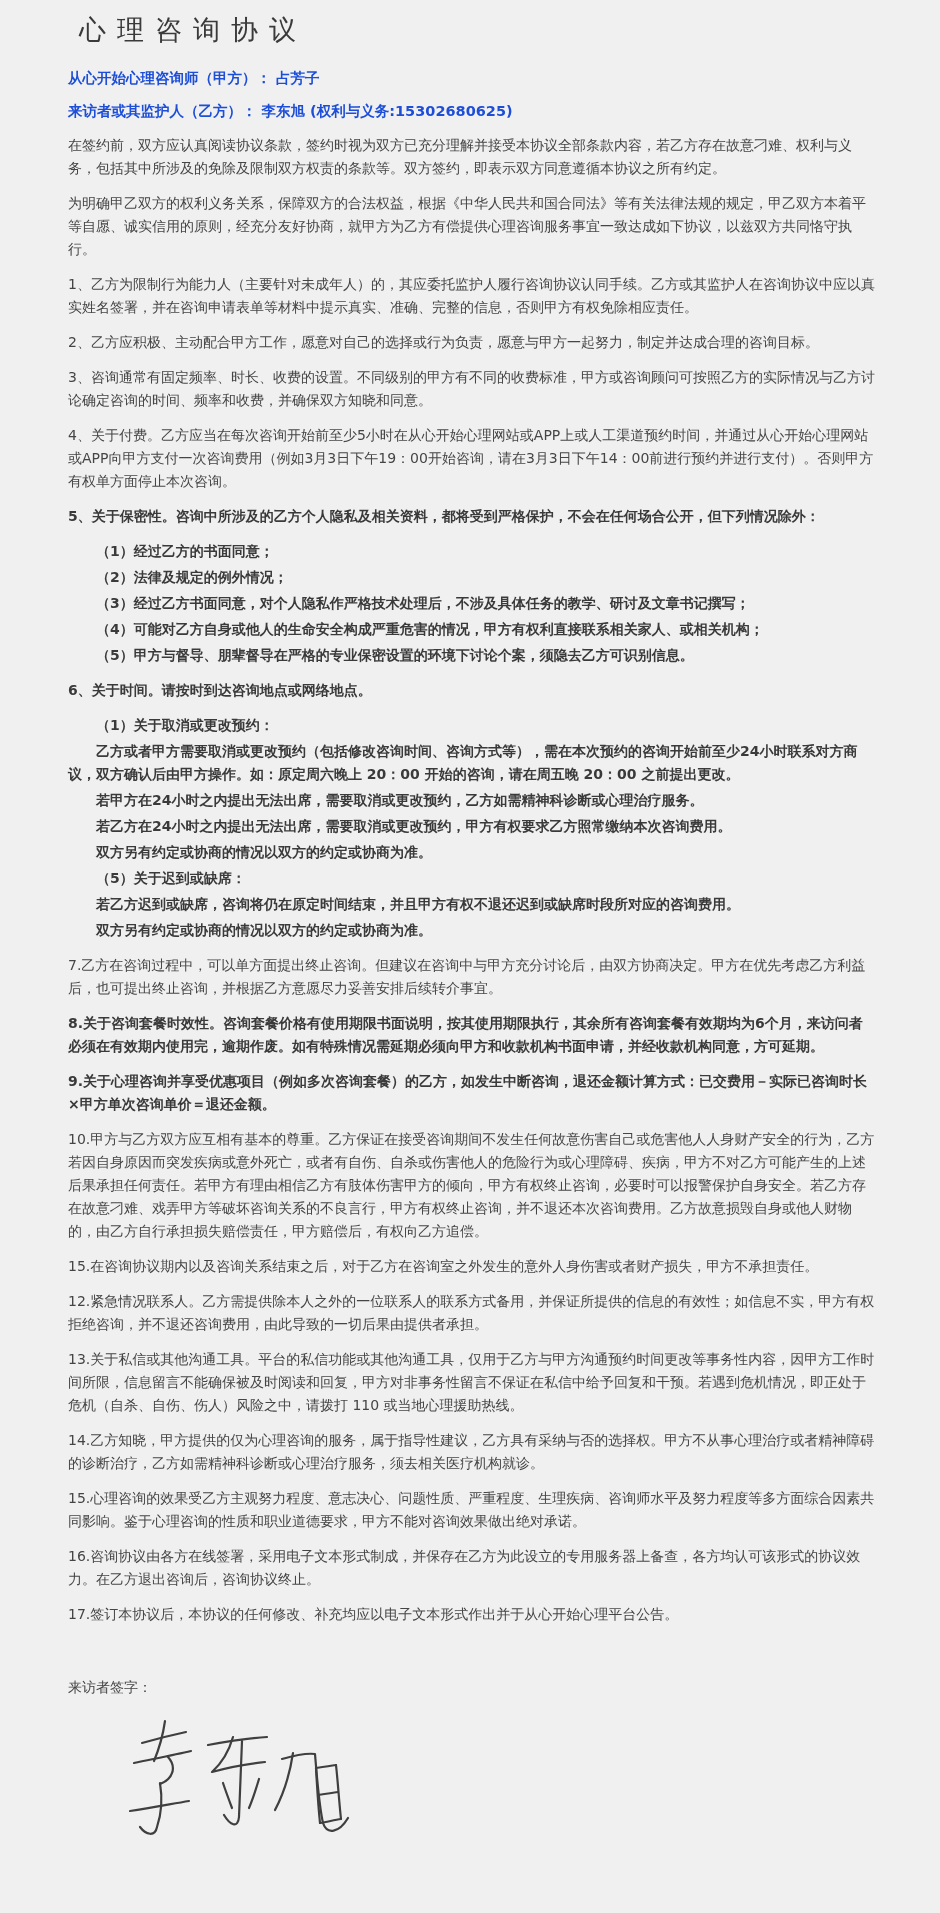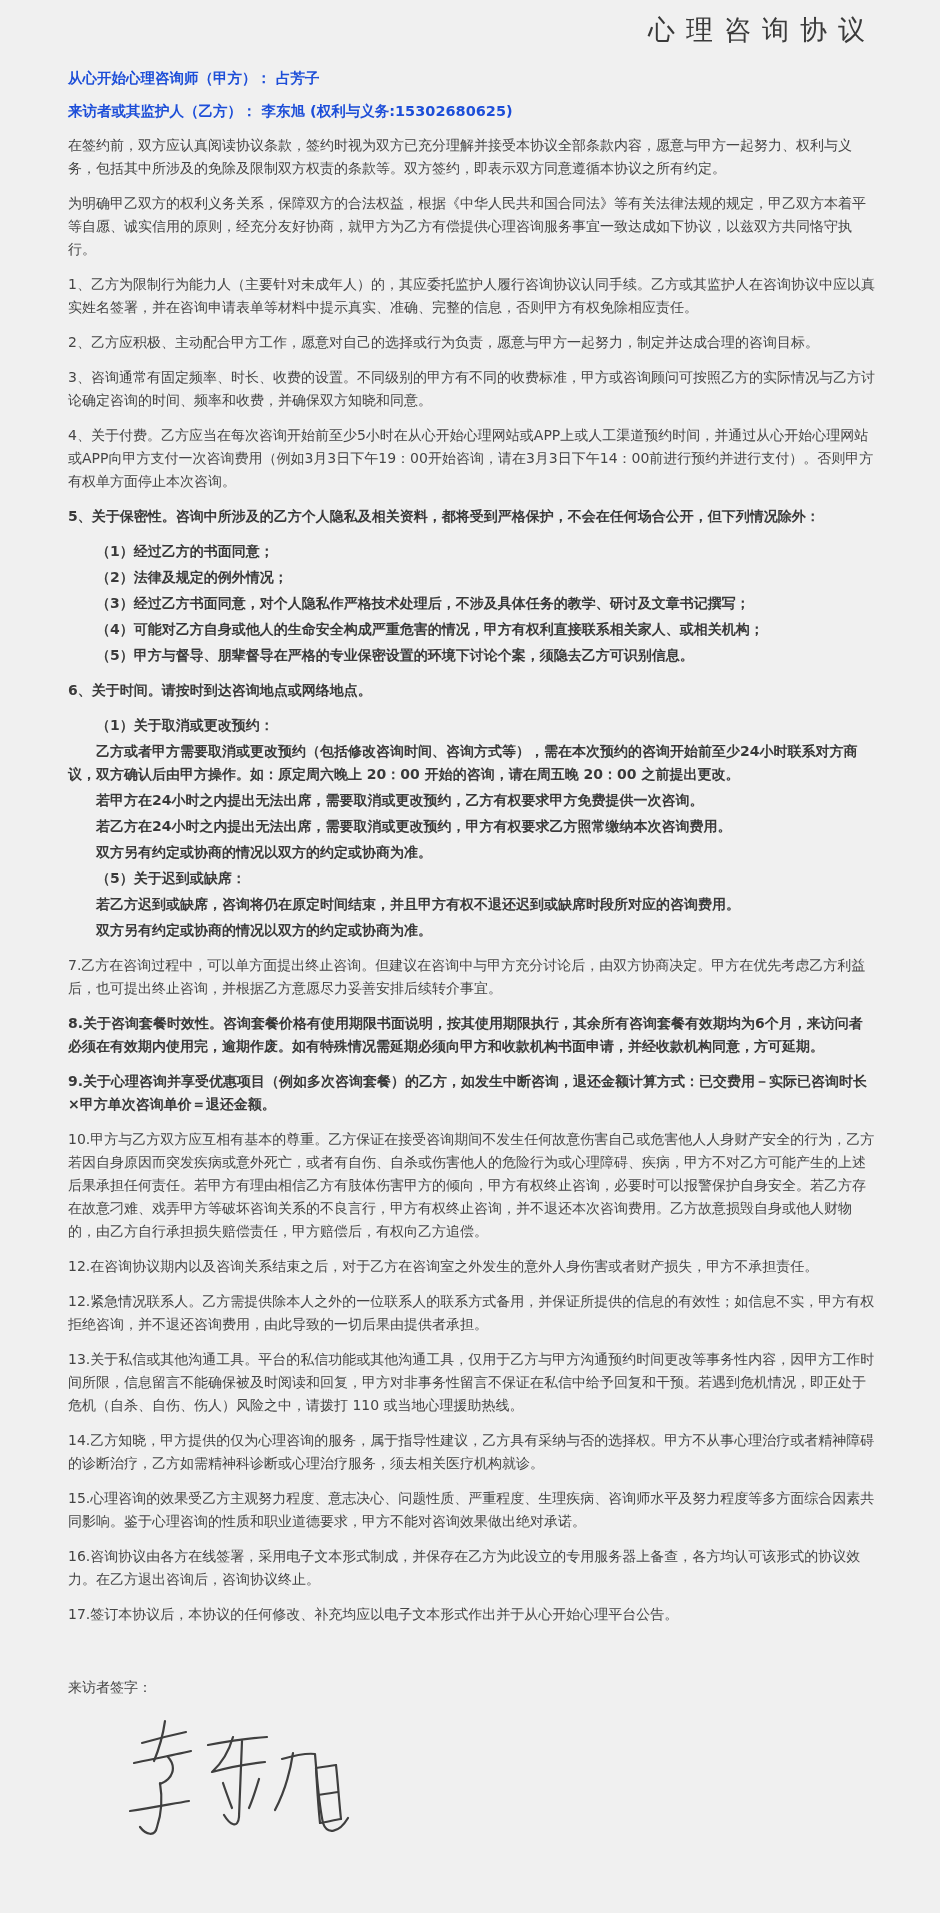--- a/index.html
+++ b/index.html
@@ -5,21 +5,21 @@
   html, body { margin: 0; padding: 0; }
   body {
     width: 940px; height: 1913px; overflow: hidden;
     background: #f0f0f0;
     font-family: "DejaVu Sans", "Liberation Sans", sans-serif;
     color: #454545;
   }
   .doc { padding: 4px 64px 0 68px; }
   .title {
     font-size: 27px; font-weight: 500; color: #3a3a3a;
-    text-align: right; letter-spacing: 11px; text-indent: 11px;
+    text-align: left; letter-spacing: 11px; text-indent: 11px;
     margin: 8px 0 20px 0;
   }
   .party {
     font-size: 14.5px; font-weight: bold; color: #1d4ed8;
     margin: 12px 0; line-height: 21px;
   }
   .para { font-size: 14px; line-height: 23px; margin: 12px 0; }
   .bold { font-weight: bold; color: #3a3a3a; }
   .sub  { margin: 3px 0; padding-left: 28px; }
   .ind  { margin: 3px 0; text-indent: 28px; }
@@ -30,50 +30,50 @@
 </head>
 <body>
 
 <div class="doc">
 
   <h1 class="title">心理咨询协议</h1>
 
   <p class="party">从心开始心理咨询师（甲方）： 占芳子</p>
   <p class="party">来访者或其监护人（乙方）： 李东旭 (权利与义务:15302680625)</p>
 
-  <p class="para">在签约前，双方应认真阅读协议条款，签约时视为双方已充分理解并接受本协议全部条款内容，愿意与甲方一起努力、权利与义务，包括其中所涉及的免除及限制双方权责的条款等。双方签约，即表示双方同意遵循本协议之所有约定。</p>
+  <p class="para">在签约前，双方应认真阅读协议条款，签约时视为双方已充分理解并接受本协议全部条款内容，若乙方存在故意刁难、权利与义务，包括其中所涉及的免除及限制双方权责的条款等。双方签约，即表示双方同意遵循本协议之所有约定。</p>
   <p class="para">为明确甲乙双方的权利义务关系，保障双方的合法权益，根据《中华人民共和国合同法》等有关法律法规的规定，甲乙双方本着平等自愿、诚实信用的原则，经充分友好协商，就甲方为乙方有偿提供心理咨询服务事宜一致达成如下协议，以兹双方共同恪守执行。</p>
 
   <p class="para">1、乙方为限制行为能力人（主要针对未成年人）的，其应委托监护人履行咨询协议认同手续。乙方或其监护人在咨询协议中应以真实姓名签署，并在咨询申请表单等材料中提示真实、准确、完整的信息，否则甲方有权免除相应责任。</p>
   <p class="para">2、乙方应积极、主动配合甲方工作，愿意对自己的选择或行为负责，愿意与甲方一起努力，制定并达成合理的咨询目标。</p>
   <p class="para">3、咨询通常有固定频率、时长、收费的设置。不同级别的甲方有不同的收费标准，甲方或咨询顾问可按照乙方的实际情况与乙方讨论确定咨询的时间、频率和收费，并确保双方知晓和同意。</p>
   <p class="para">4、关于付费。乙方应当在每次咨询开始前至少5小时在从心开始心理网站或APP上或人工渠道预约时间，并通过从心开始心理网站或APP向甲方支付一次咨询费用（例如3月3日下午19：00开始咨询，请在3月3日下午14：00前进行预约并进行支付）。否则甲方有权单方面停止本次咨询。</p>
 
   <p class="para bold">5、关于保密性。咨询中所涉及的乙方个人隐私及相关资料，都将受到严格保护，不会在任何场合公开，但下列情况除外：</p>
   <p class="para bold sub">（1）经过乙方的书面同意；</p>
   <p class="para bold sub">（2）法律及规定的例外情况；</p>
   <p class="para bold sub">（3）经过乙方书面同意，对个人隐私作严格技术处理后，不涉及具体任务的教学、研讨及文章书记撰写；</p>
   <p class="para bold sub">（4）可能对乙方自身或他人的生命安全构成严重危害的情况，甲方有权利直接联系相关家人、或相关机构；</p>
   <p class="para bold sub">（5）甲方与督导、朋辈督导在严格的专业保密设置的环境下讨论个案，须隐去乙方可识别信息。</p>
 
   <p class="para bold">6、关于时间。请按时到达咨询地点或网络地点。</p>
   <p class="para bold sub">（1）关于取消或更改预约：</p>
   <p class="para bold ind">乙方或者甲方需要取消或更改预约（包括修改咨询时间、咨询方式等），需在本次预约的咨询开始前至少24小时联系对方商议，双方确认后由甲方操作。如：原定周六晚上 20：00 开始的咨询，请在周五晚 20：00 之前提出更改。</p>
-  <p class="para bold ind">若甲方在24小时之内提出无法出席，需要取消或更改预约，乙方有权要求甲方免费提供一次咨询。</p>
+  <p class="para bold ind">若甲方在24小时之内提出无法出席，需要取消或更改预约，乙方如需精神科诊断或心理治疗服务。</p>
   <p class="para bold ind">若乙方在24小时之内提出无法出席，需要取消或更改预约，甲方有权要求乙方照常缴纳本次咨询费用。</p>
   <p class="para bold ind">双方另有约定或协商的情况以双方的约定或协商为准。</p>
   <p class="para bold sub">（5）关于迟到或缺席：</p>
   <p class="para bold ind">若乙方迟到或缺席，咨询将仍在原定时间结束，并且甲方有权不退还迟到或缺席时段所对应的咨询费用。</p>
   <p class="para bold ind">双方另有约定或协商的情况以双方的约定或协商为准。</p>
 
   <p class="para">7.乙方在咨询过程中，可以单方面提出终止咨询。但建议在咨询中与甲方充分讨论后，由双方协商决定。甲方在优先考虑乙方利益后，也可提出终止咨询，并根据乙方意愿尽力妥善安排后续转介事宜。</p>
   <p class="para bold">8.关于咨询套餐时效性。咨询套餐价格有使用期限书面说明，按其使用期限执行，其余所有咨询套餐有效期均为6个月，来访问者必须在有效期内使用完，逾期作废。如有特殊情况需延期必须向甲方和收款机构书面申请，并经收款机构同意，方可延期。</p>
   <p class="para bold">9.关于心理咨询并享受优惠项目（例如多次咨询套餐）的乙方，如发生中断咨询，退还金额计算方式：已交费用－实际已咨询时长×甲方单次咨询单价＝退还金额。</p>
   <p class="para">10.甲方与乙方双方应互相有基本的尊重。乙方保证在接受咨询期间不发生任何故意伤害自己或危害他人人身财产安全的行为，乙方若因自身原因而突发疾病或意外死亡，或者有自伤、自杀或伤害他人的危险行为或心理障碍、疾病，甲方不对乙方可能产生的上述后果承担任何责任。若甲方有理由相信乙方有肢体伤害甲方的倾向，甲方有权终止咨询，必要时可以报警保护自身安全。若乙方存在故意刁难、戏弄甲方等破坏咨询关系的不良言行，甲方有权终止咨询，并不退还本次咨询费用。乙方故意损毁自身或他人财物的，由乙方自行承担损失赔偿责任，甲方赔偿后，有权向乙方追偿。</p>
-  <p class="para">12.在咨询协议期内以及咨询关系结束之后，对于乙方在咨询室之外发生的意外人身伤害或者财产损失，甲方不承担责任。</p>
+  <p class="para">15.在咨询协议期内以及咨询关系结束之后，对于乙方在咨询室之外发生的意外人身伤害或者财产损失，甲方不承担责任。</p>
   <p class="para">12.紧急情况联系人。乙方需提供除本人之外的一位联系人的联系方式备用，并保证所提供的信息的有效性；如信息不实，甲方有权拒绝咨询，并不退还咨询费用，由此导致的一切后果由提供者承担。</p>
   <p class="para">13.关于私信或其他沟通工具。平台的私信功能或其他沟通工具，仅用于乙方与甲方沟通预约时间更改等事务性内容，因甲方工作时间所限，信息留言不能确保被及时阅读和回复，甲方对非事务性留言不保证在私信中给予回复和干预。若遇到危机情况，即正处于危机（自杀、自伤、伤人）风险之中，请拨打 110 或当地心理援助热线。</p>
   <p class="para">14.乙方知晓，甲方提供的仅为心理咨询的服务，属于指导性建议，乙方具有采纳与否的选择权。甲方不从事心理治疗或者精神障碍的诊断治疗，乙方如需精神科诊断或心理治疗服务，须去相关医疗机构就诊。</p>
   <p class="para">15.心理咨询的效果受乙方主观努力程度、意志决心、问题性质、严重程度、生理疾病、咨询师水平及努力程度等多方面综合因素共同影响。鉴于心理咨询的性质和职业道德要求，甲方不能对咨询效果做出绝对承诺。</p>
   <p class="para">16.咨询协议由各方在线签署，采用电子文本形式制成，并保存在乙方为此设立的专用服务器上备查，各方均认可该形式的协议效力。在乙方退出咨询后，咨询协议终止。</p>
   <p class="para">17.签订本协议后，本协议的任何修改、补充均应以电子文本形式作出并于从心开始心理平台公告。</p>
 
   <p class="sig-label">来访者签字：</p>
 
   <div class="sig-wrap" role="img" aria-label="handwritten signature">

